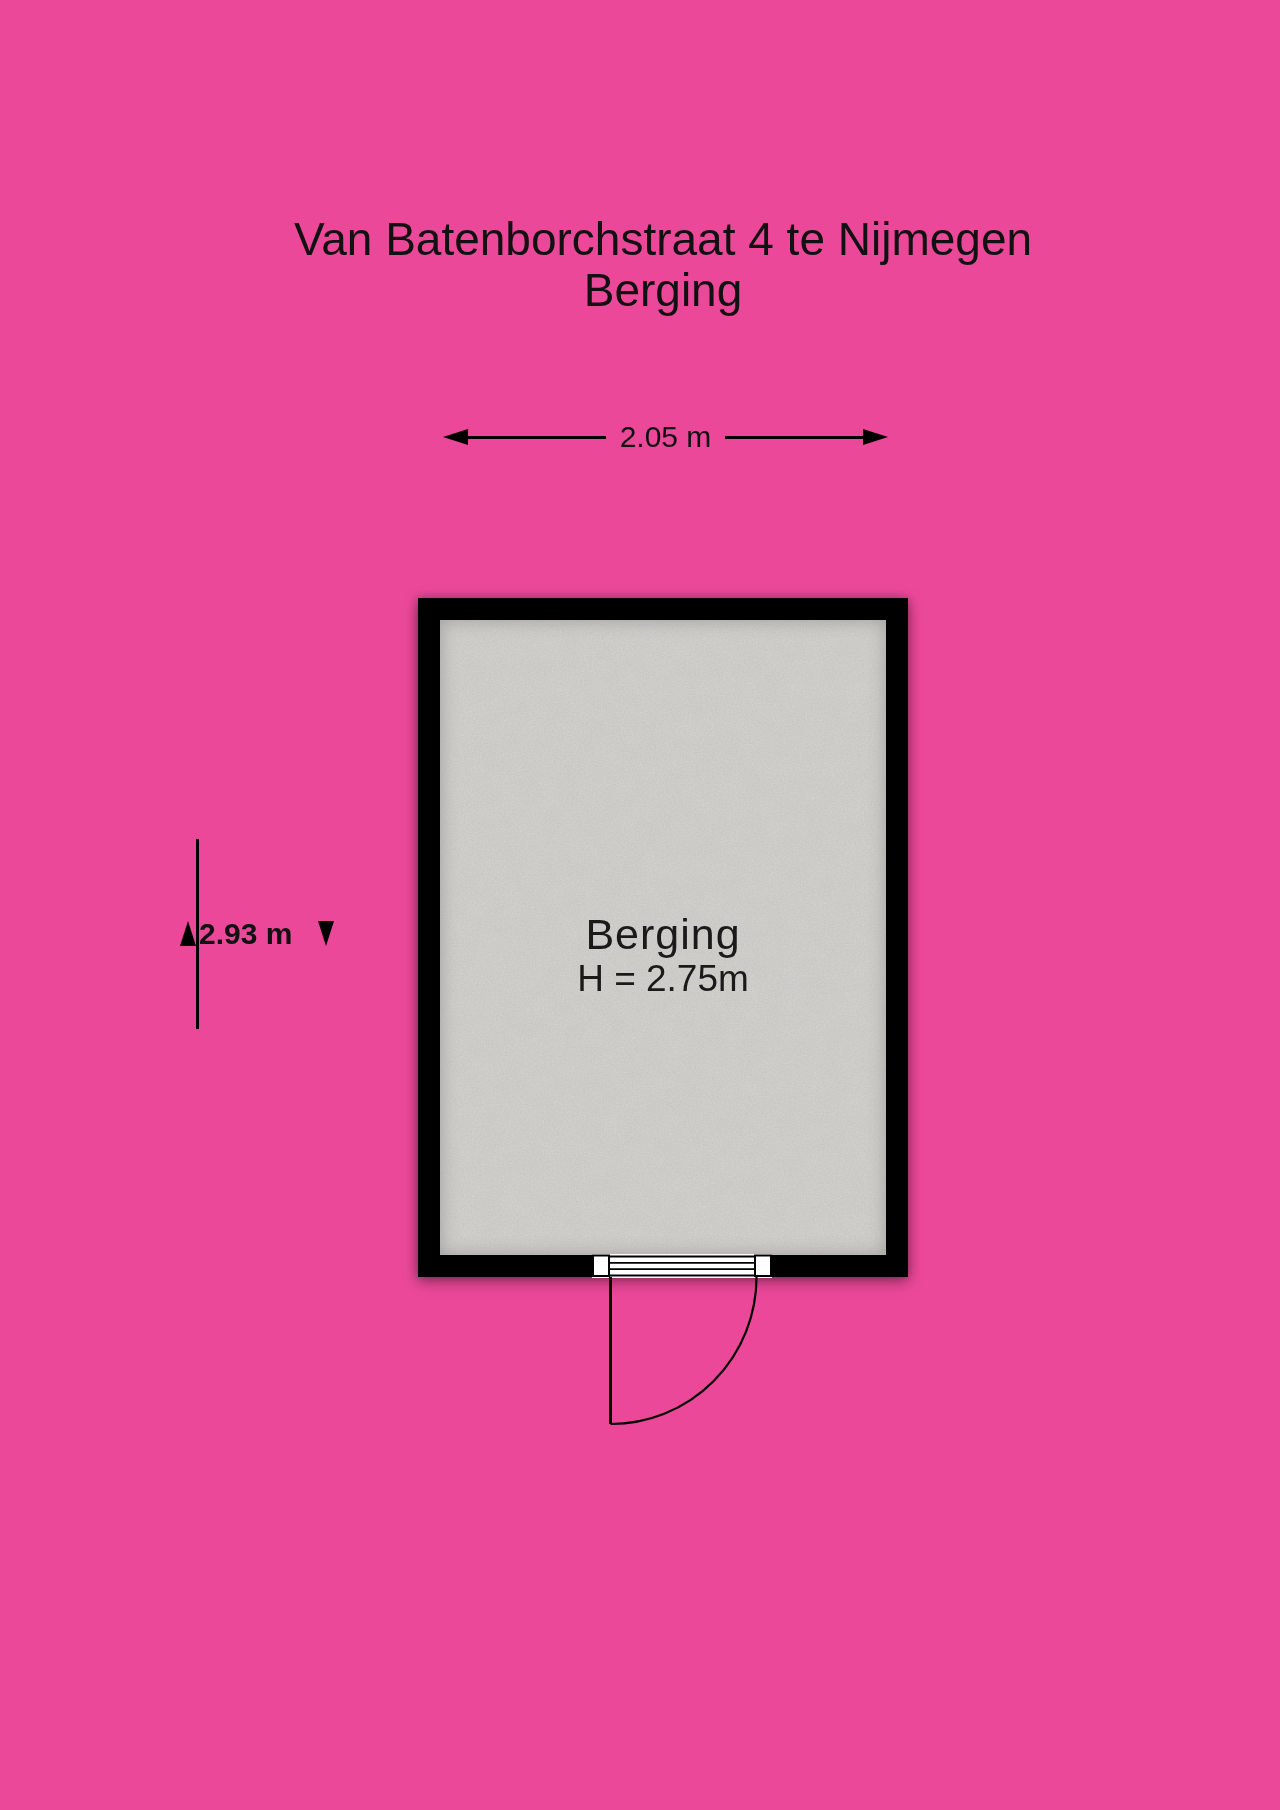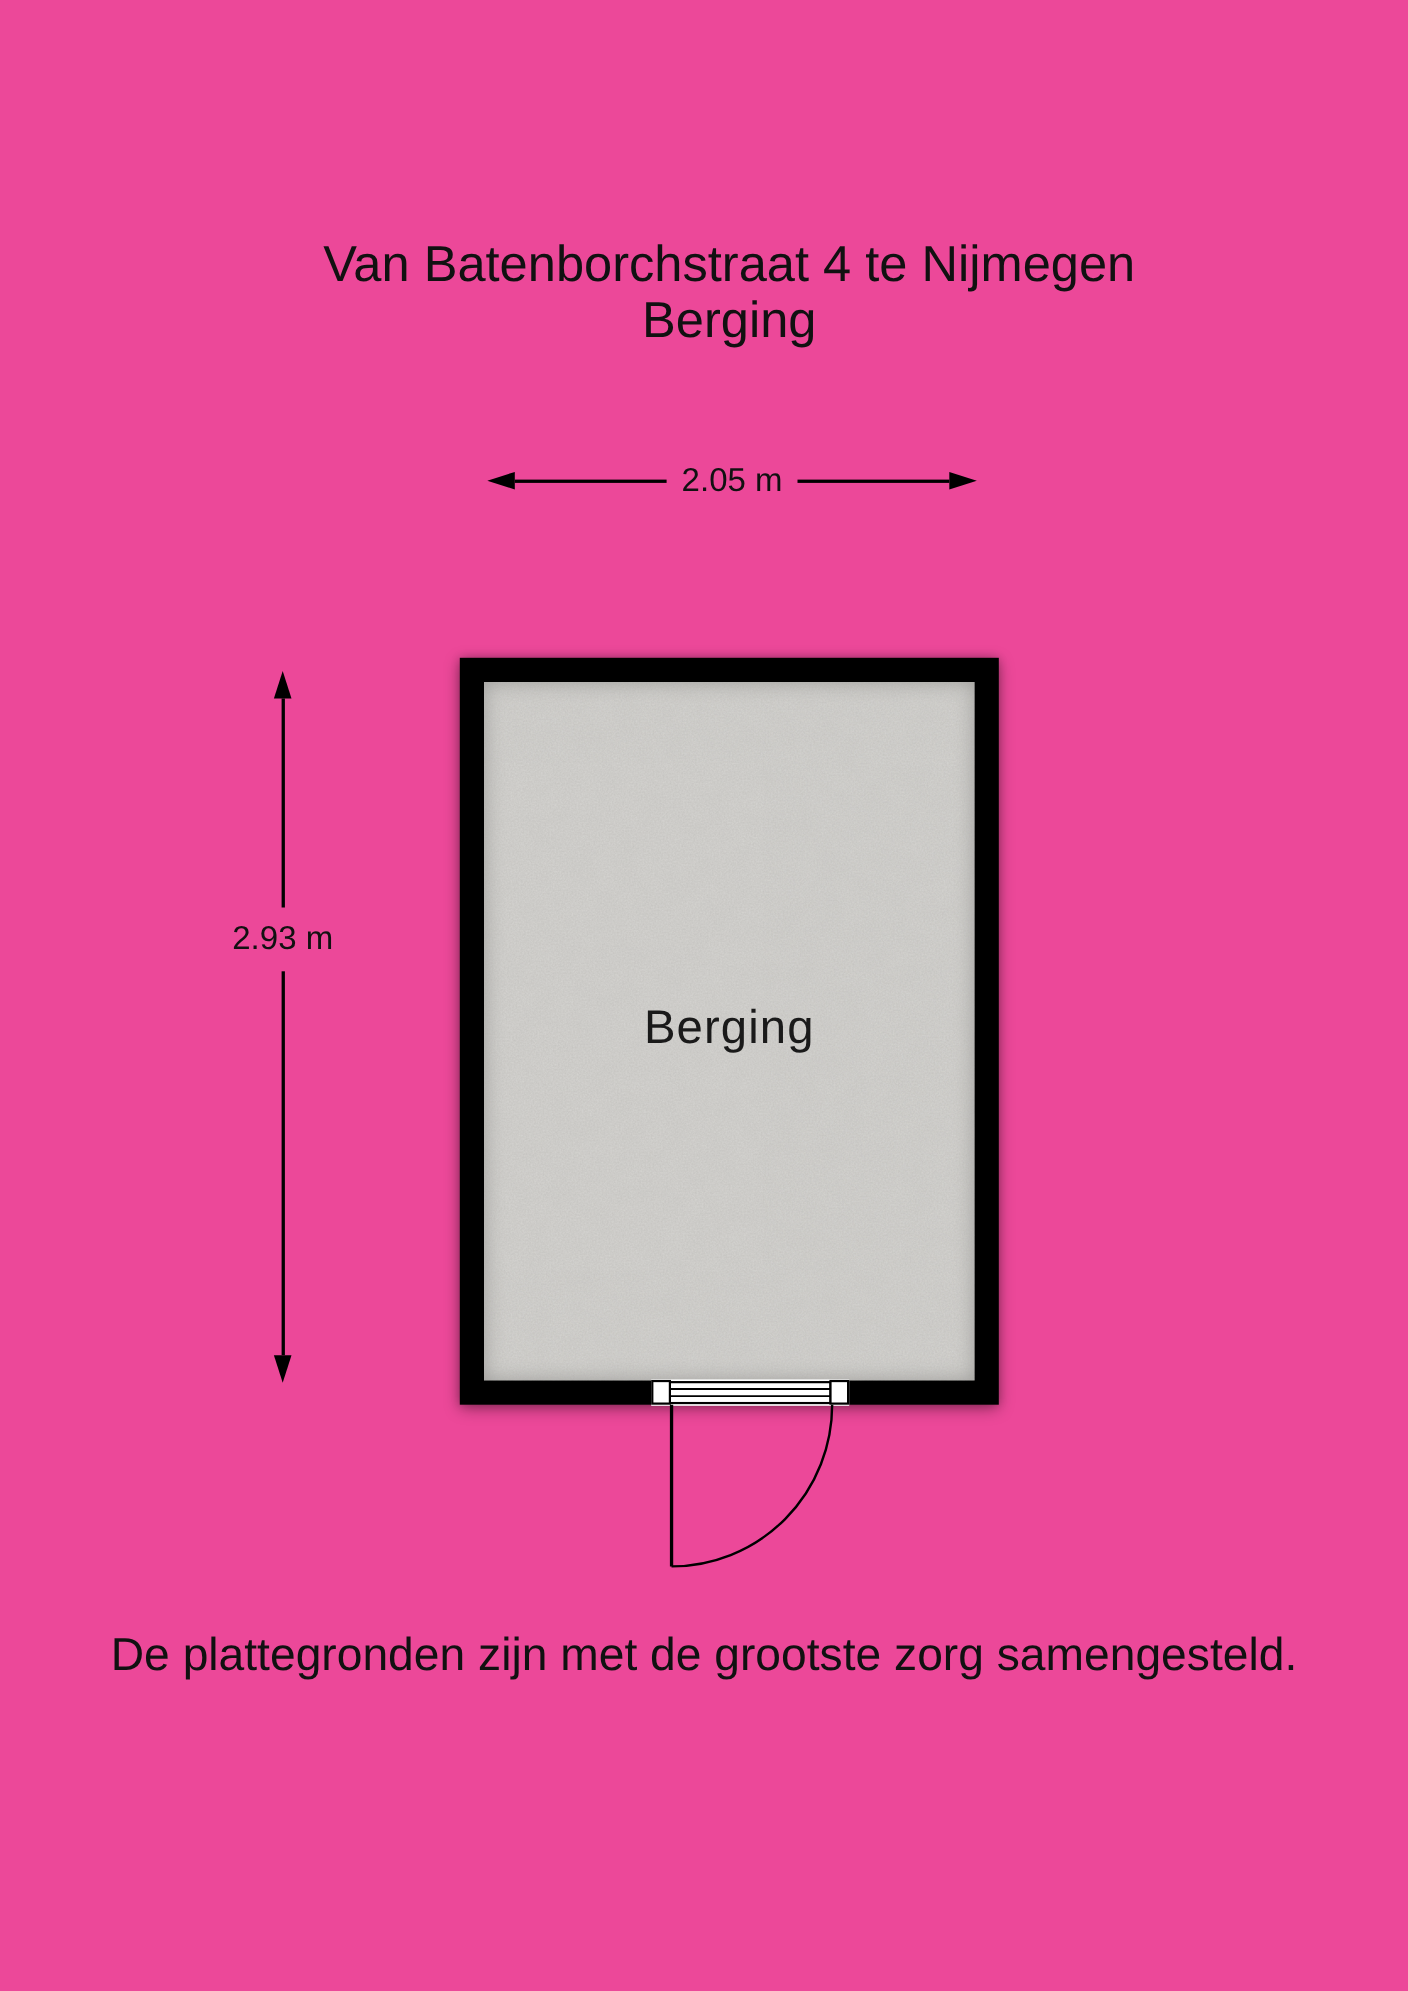--- a/index.html
+++ b/index.html
@@ -55,22 +55,23 @@
   .arr-down  { width:0; height:0; border-left:8px solid transparent; border-right:8px solid transparent; border-top:25px solid #000; }
 
   
   .v-dim {
     position: absolute;
     left: 180px;
     top: 610px;
     width: 154px;
     height: 647px;
     display: flex;
-    flex-direction: column;
+    flex-direction: row;
     align-items: center;
+    font-weight: bold;
   }
   .v-dim .dim-line { width: 3px; background: #000; }
   .v-dim .seg-top { height: 190px; }
   .v-dim .seg-bottom { flex: 1; }
   .v-dim .dim-label { padding: 6px 0; }
 
   
   .room {
     position: absolute;
     left: 418px;
@@ -173,32 +174,32 @@
                       0 0 0 0 0.54
                       0 0 0 0 0.52
                       0 0 0 0.6 0"></feColorMatrix>
           </filter>
         </defs>
         <rect width="100%" height="100%" filter="url(#concreteBlotch)" opacity="0.35"></rect>
         <rect width="100%" height="100%" filter="url(#concreteNoise)" opacity="0.42"></rect>
       </svg>
       <div class="room-labels">
         <div class="room-name">Berging</div>
+        <div class="room-height">H = 2.75m</div>
       </div>
     </div>
   </div>
 
   <svg class="door-svg" viewBox="570 1240 230 200" xmlns="http://www.w3.org/2000/svg">
     <rect x="592" y="1254" width="180" height="24" fill="#ffffff"></rect>
     <rect x="609" y="1256.5" width="146" height="19" fill="#ffffff" stroke="#000" stroke-width="2"></rect>
     <line x1="609" y1="1262.8" x2="755" y2="1262.8" stroke="#000" stroke-width="1.8"></line>
     <line x1="609" y1="1269.2" x2="755" y2="1269.2" stroke="#000" stroke-width="1.8"></line>
     <rect x="593" y="1255.5" width="16" height="20.5" fill="#ffffff" stroke="#000" stroke-width="2"></rect>
     <rect x="755" y="1255.5" width="16" height="20.5" fill="#ffffff" stroke="#000" stroke-width="2"></rect>
     <line x1="610.5" y1="1277" x2="610.5" y2="1424" stroke="#000" stroke-width="3"></line>
     <path d="M 610.5 1424 A 146 147 0 0 0 756.5 1277" fill="none" stroke="#000" stroke-width="2.2"></path>
   </svg>
 
   <div class="footer-block">
-    <div>De plattegronden zijn met de grootste zorg samengesteld.</div>
   </div>
 
 </div>
 
 </body></html>

